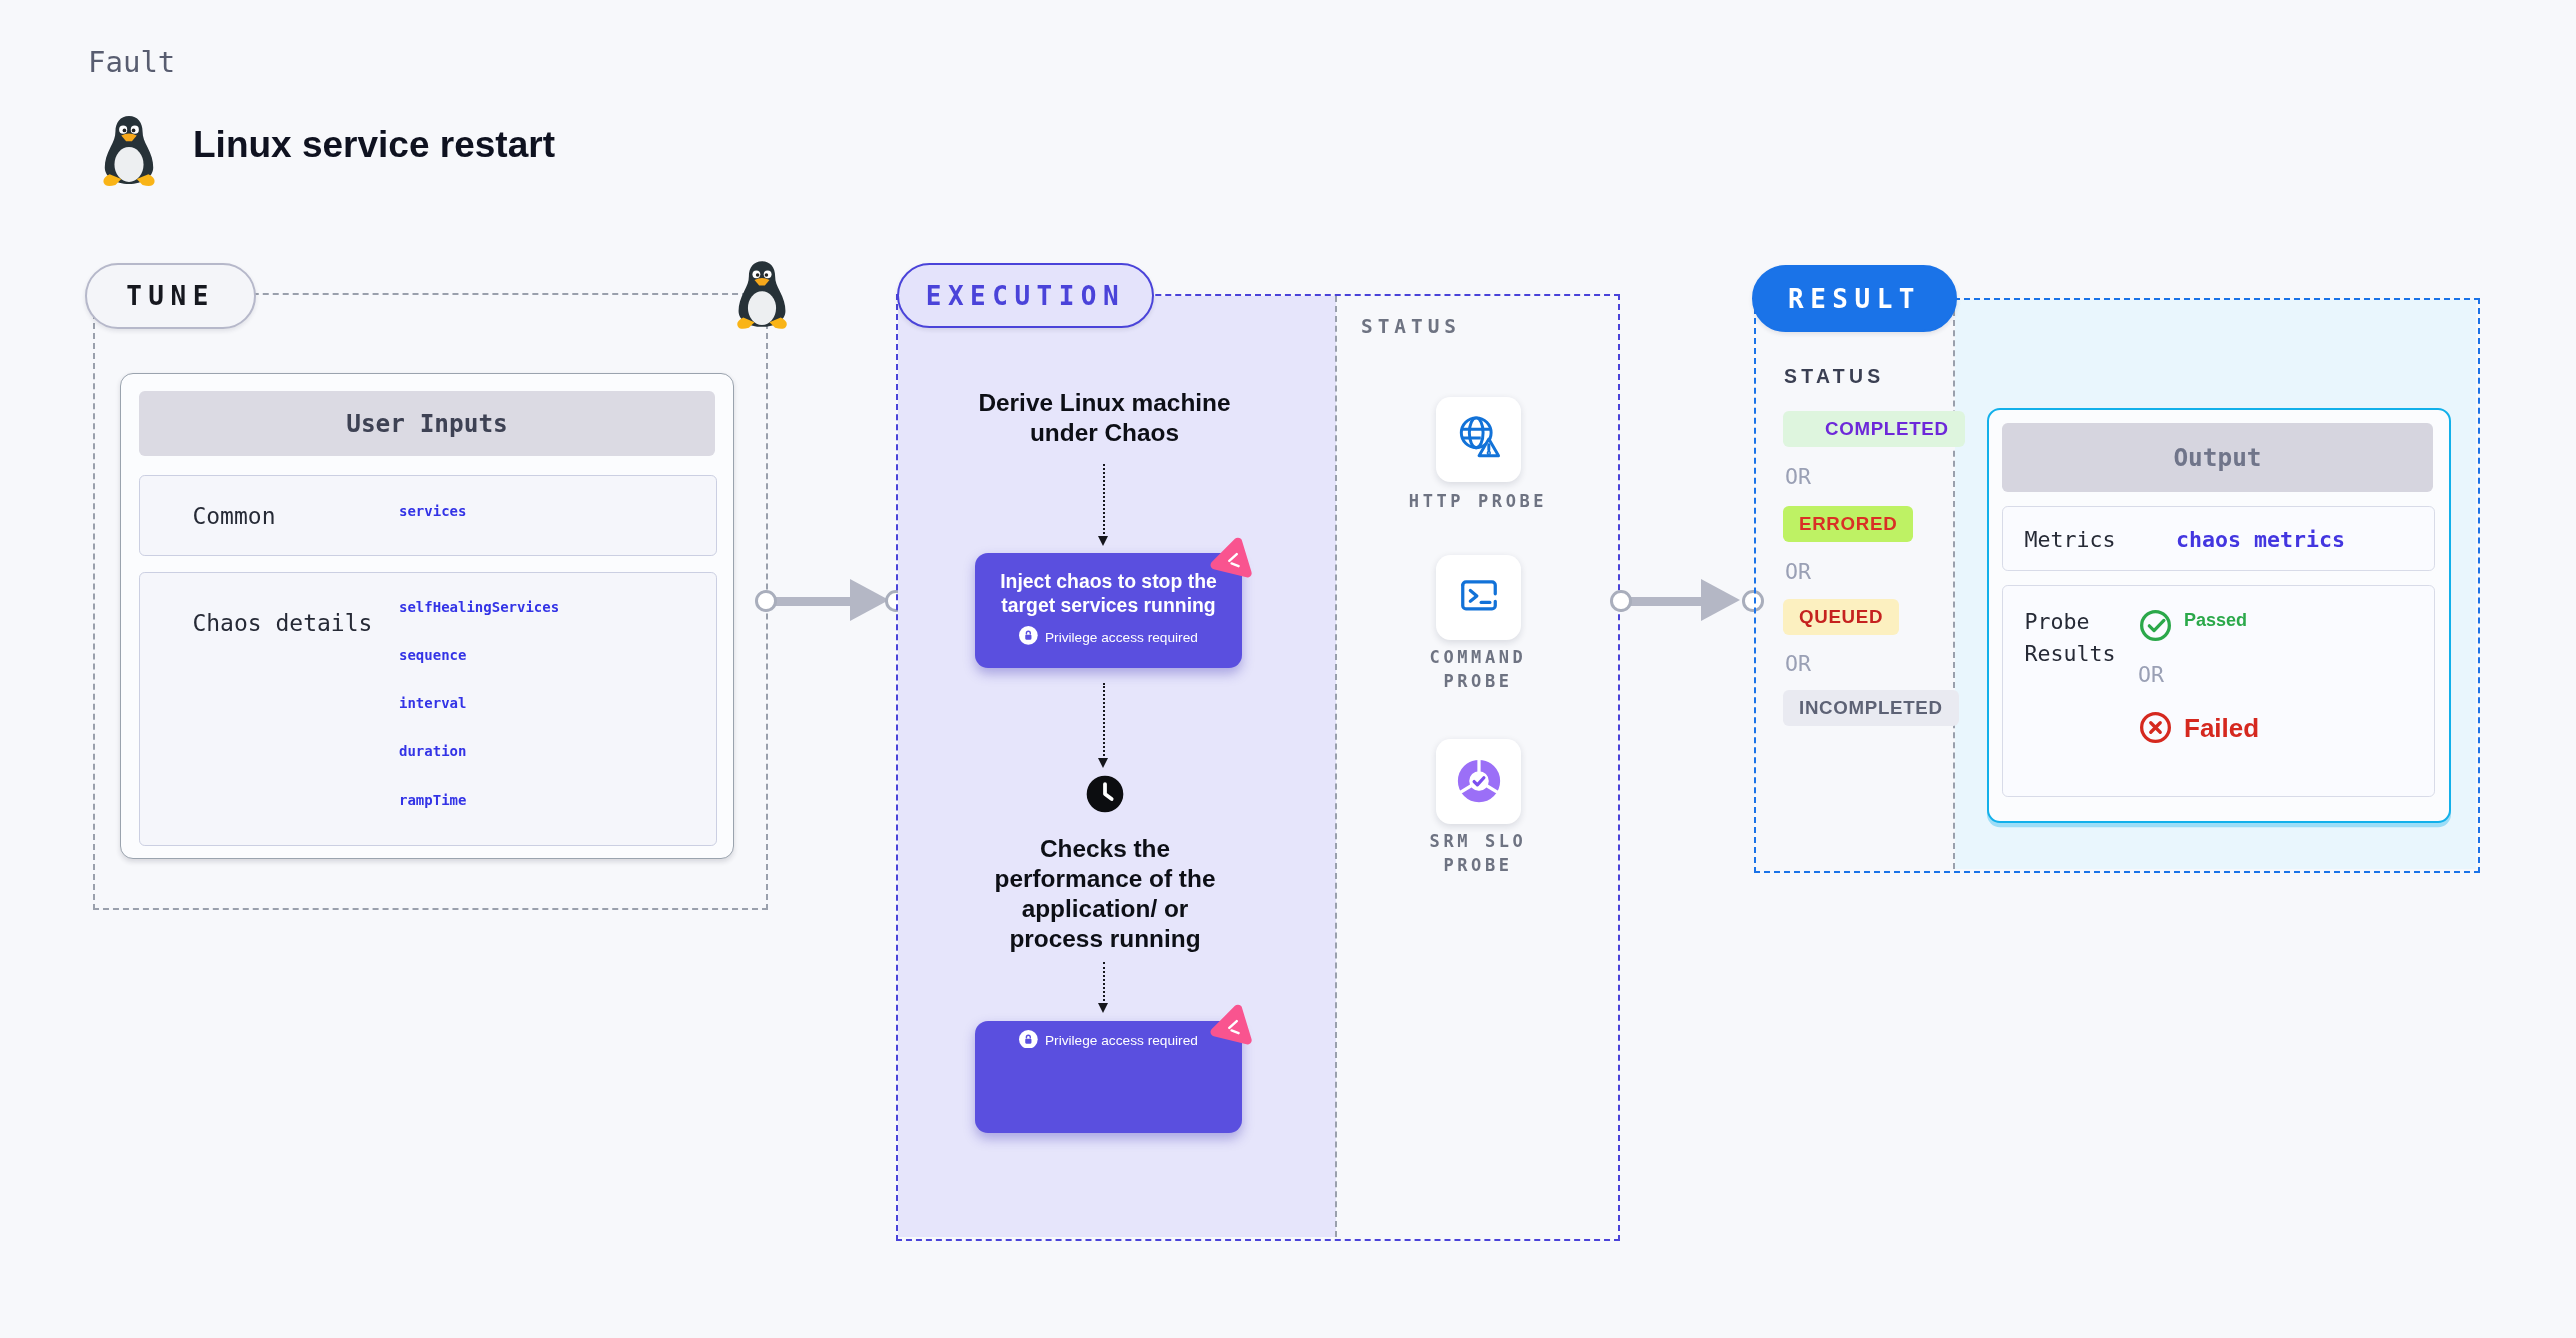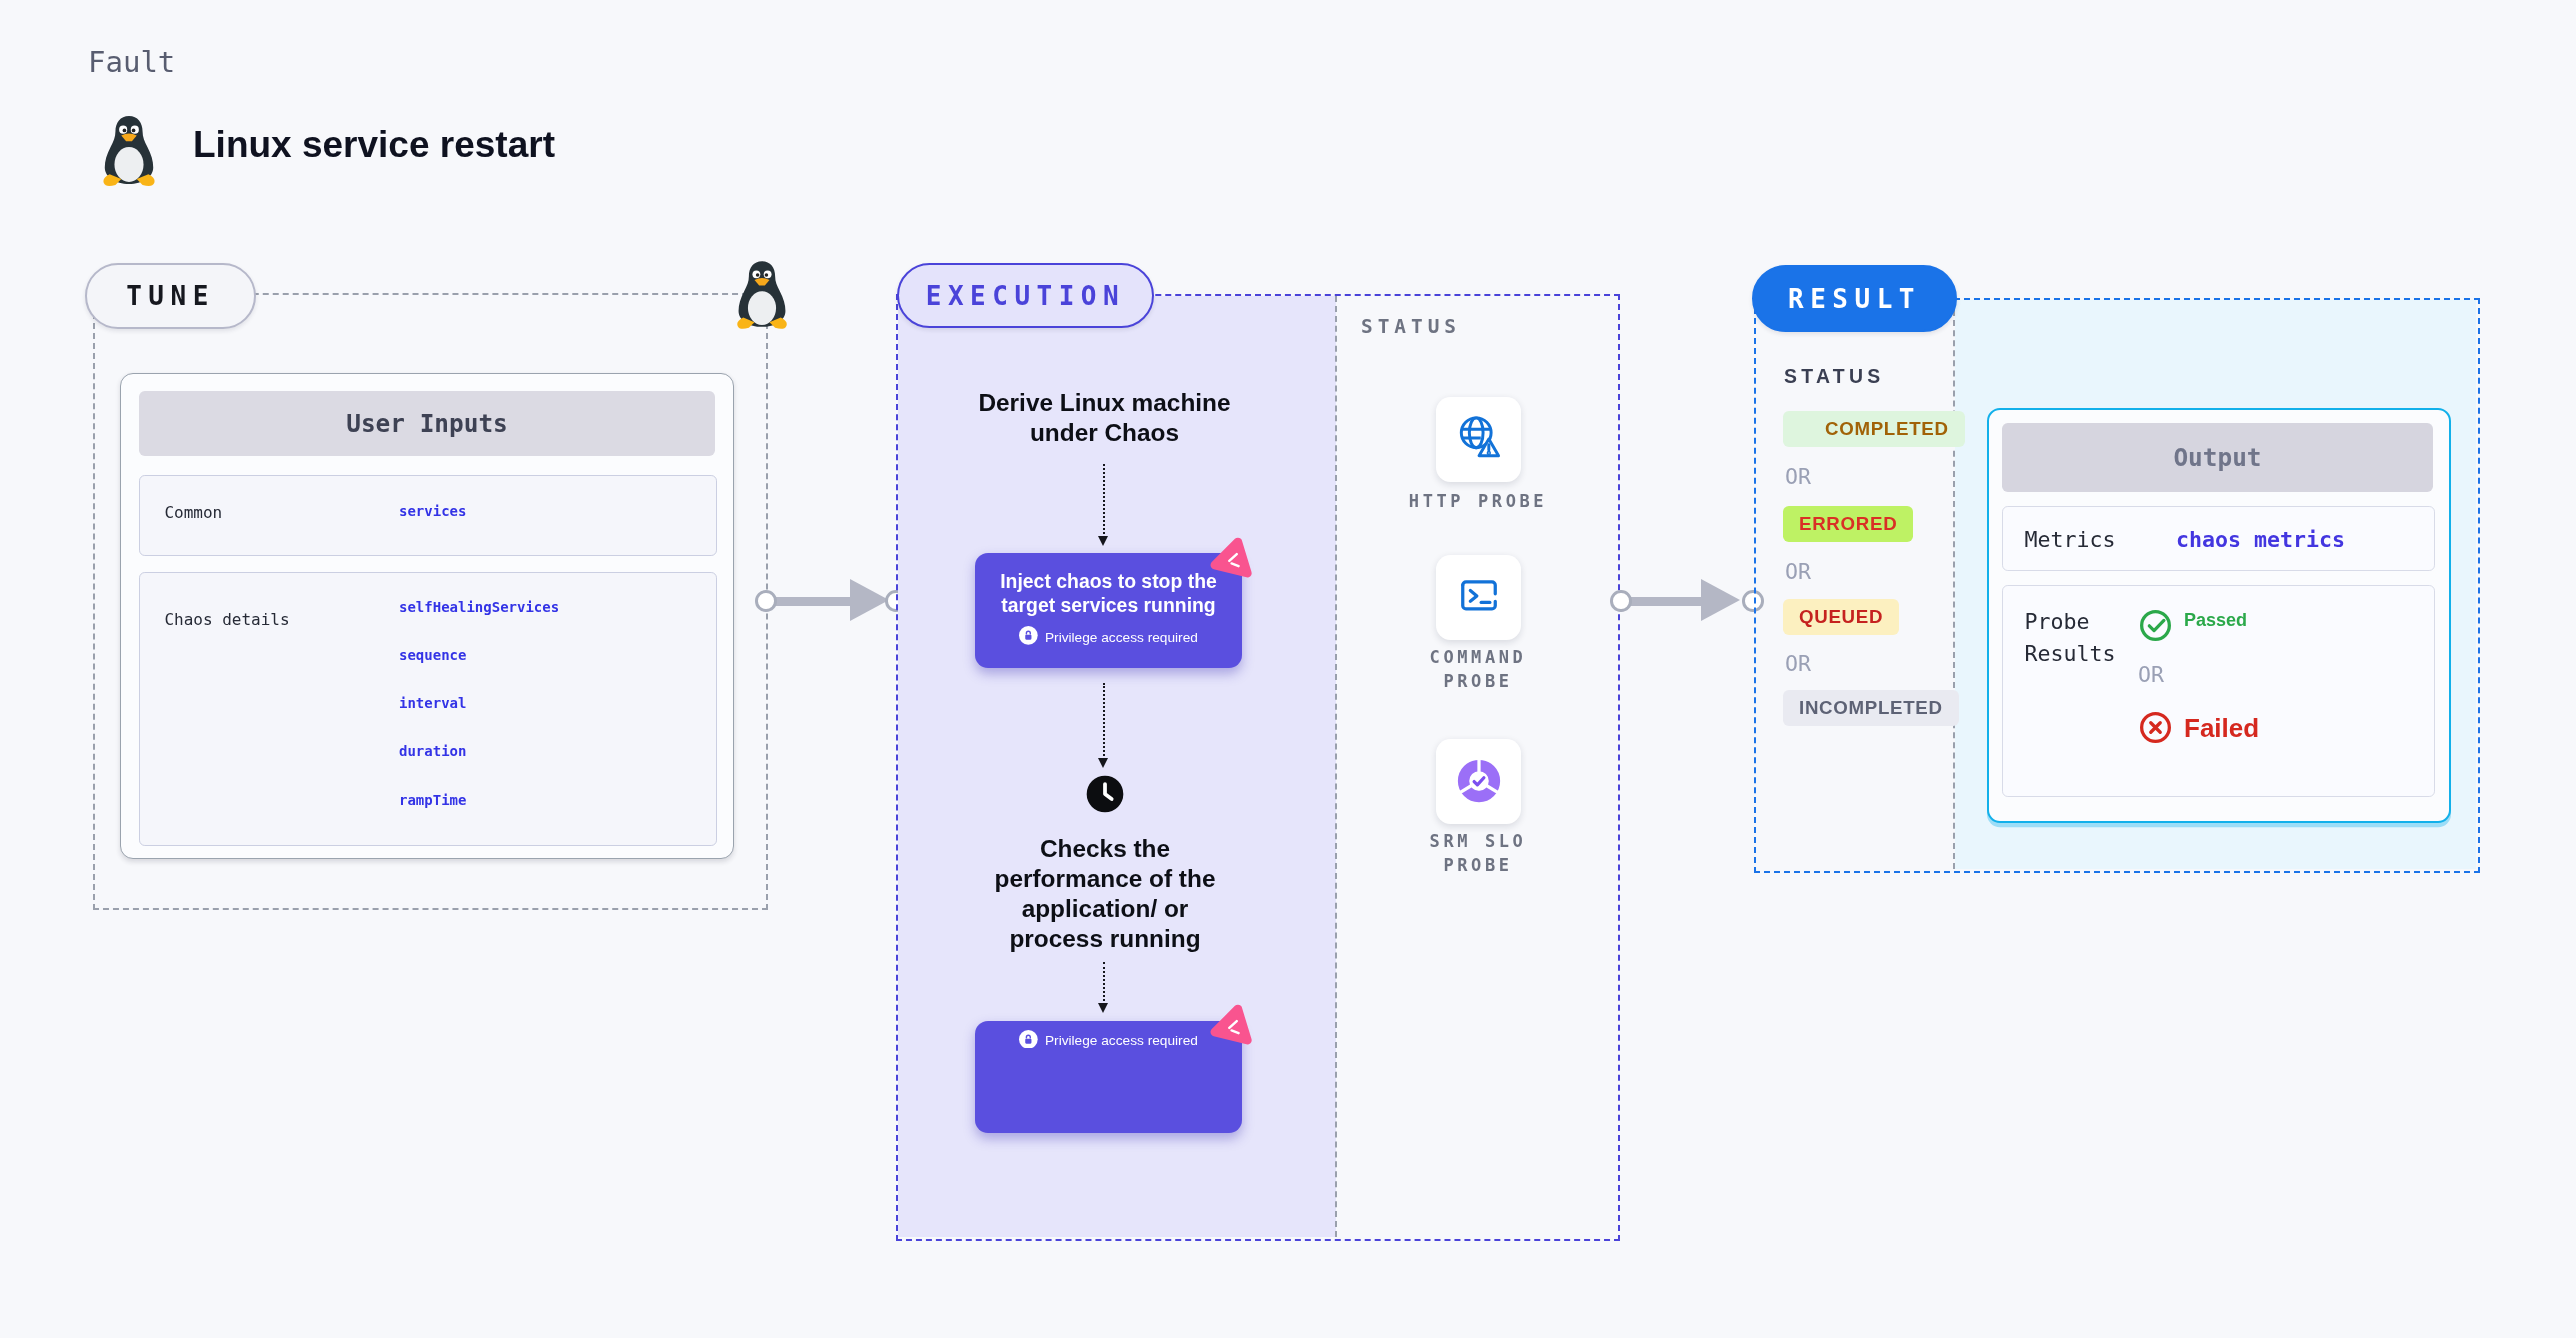--- a/index.html
+++ b/index.html
@@ -22,21 +22,21 @@
   .frame-exec{border-color:#4a43d9;}
   .frame-result{border-color:#1a73e8;}
   .vdivider{position:absolute;width:0;border-left:2.2px dashed #9aa0ac;}
 
   
   .card{position:absolute;background:#fbfcfe;border:1.4px solid #9aa3ae;border-radius:13px;
         box-shadow:0 2.2px 5.8px rgba(25,28,50,.14);}
   .card-band{position:absolute;background:#dbdae3;border-radius:5.8px;display:flex;
              align-items:center;justify-content:center;font-size:24.4px;font-weight:bold;color:#3e4254;}
   .row-box{position:absolute;background:#f5f6fb;border:1.4px solid #cbcfe2;border-radius:5.8px;}
-  .row-label{position:absolute;font-size:16px;color:#262a36;}
+  .row-label{position:absolute;font-size:23px;color:#262a36;margin-left:28px;}
   .code-val{font-size:14px;color:#3333e6;font-weight:bold;}
 
   
   .harrow-line{position:absolute;height:8.6px;background:#b4b7c5;}
   .harrow-head{position:absolute;width:0;height:0;border-top:21.6px solid transparent;
                border-bottom:21.6px solid transparent;border-left:39px solid #b4b7c5;}
   .node-dot{position:absolute;width:21.6px;height:21.6px;border-radius:50%;background:#fff;
             border:3.6px solid #a9aebc;box-sizing:border-box;}
   .varrow{position:absolute;width:0;border-left:2.9px dotted #15161c;}
   .varrow:after{content:"";position:absolute;left:-7.2px;bottom:-4.3px;border-left:5.8px solid transparent;
@@ -55,21 +55,21 @@
   .probe-card{position:absolute;width:85px;height:85px;background:#fff;border-radius:14.4px;
               box-shadow:0 2.9px 7.2px rgba(20,24,48,.12);display:flex;align-items:center;justify-content:center;}
   .probe-label{position:absolute;width:230px;text-align:center;font-size:17px;font-weight:bold;
                letter-spacing:3.6px;color:#6e7382;line-height:24px;}
   .sec-label{position:absolute;font-size:19.4px;font-weight:bold;letter-spacing:5px;color:#6e7382;}
 
   
   .cyan-bg{position:absolute;background:#e9f6fd;}
   .status-badge{position:absolute;left:1783px;height:36px;display:inline-flex;align-items:center;
                 padding:0 16px;border-radius:5.8px;font-weight:bold;font-size:18.7px;letter-spacing:0.7px;}
-  .b-completed{background:#def5de;color:#a16207;padding-left:42px;}
+  .b-completed{background:#def5de;color:#6d28d9;padding-left:42px;}
   .b-errored{background:#bef264;color:#d93025;}
   .b-queued{background:#fcf0c0;color:#c5221f;}
   .b-incompleted{background:#e9eaf1;color:#5d6275;}
   .or-label{position:absolute;left:1785px;color:#9aa0b5;font-size:21.6px;}
 
   .output-card{position:absolute;background:#fbfcfe;border:2.9px solid #12b0ea;border-radius:13px;
                box-shadow:0 4.3px 0 rgba(18,176,234,.35);}
   .out-band{position:absolute;background:#d6d5df;border-radius:5.8px;display:flex;align-items:center;
             justify-content:center;font-size:24.4px;font-weight:bold;color:#70758a;}
   .out-row{position:absolute;background:#fafbff;border:1.4px solid #d8dbe8;border-radius:5.8px;}

